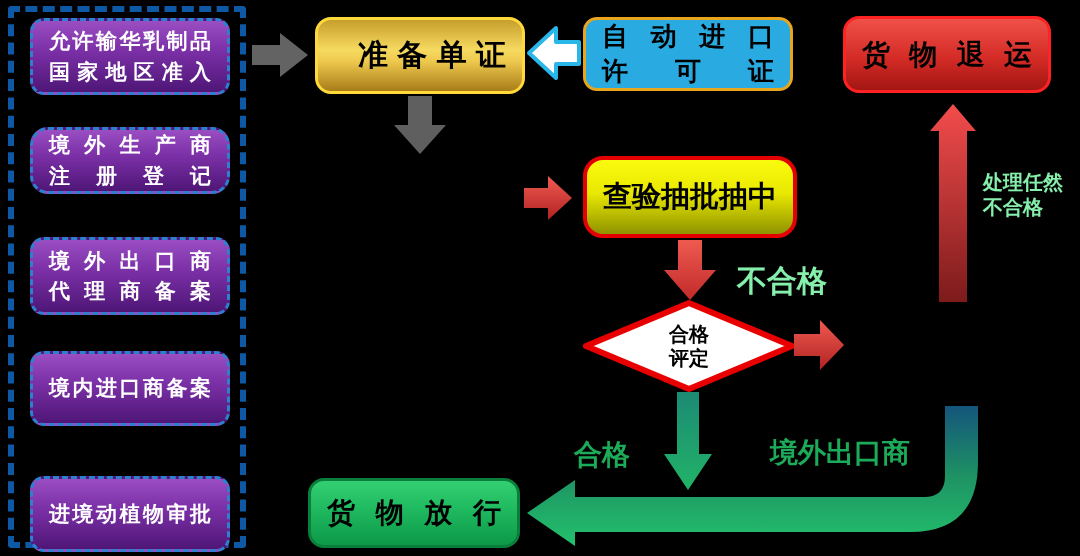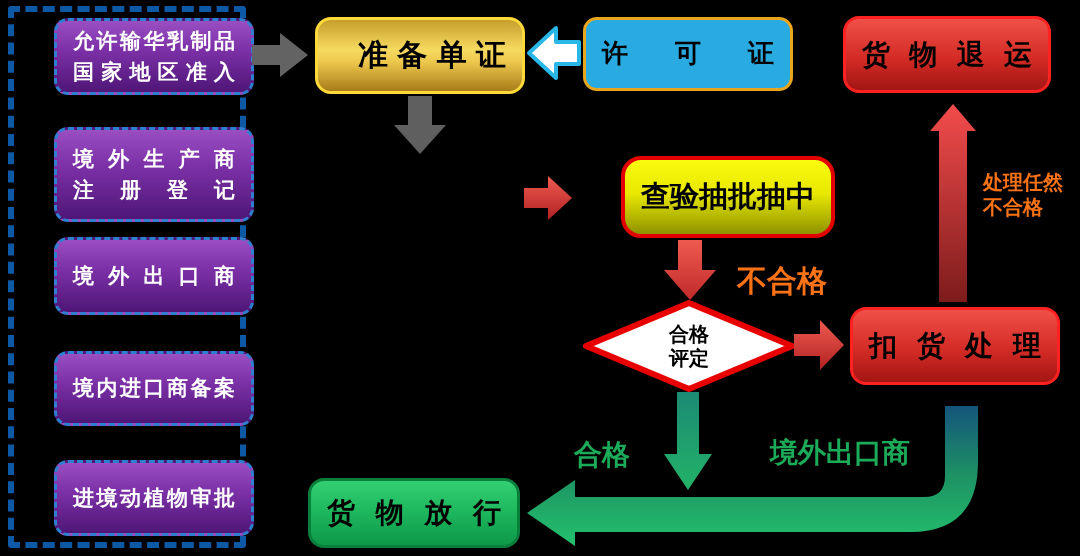--- a/index.html
+++ b/index.html
@@ -12,21 +12,20 @@
     position:absolute;left:8px;top:6px;width:226px;height:530px;
     border:6px dashed #0e59a6;border-radius:4px;
   }
   .pbox{
     position:absolute;left:30px;width:200px;
     border:3px dashed #2e7fd0;border-radius:14px;
     background:linear-gradient(#9a4ec2,#7d31a8 40%,#4e1677);
     color:#fff;font-size:21px;line-height:1.45;
     display:flex;flex-direction:column;justify-content:center;
     box-sizing:border-box;
-    margin-left:24px;
   }
   
   .node{
     position:absolute;display:flex;flex-direction:column;justify-content:center;
     color:#000;box-sizing:border-box;
   }
   .jline{
     display:block;width:100%;box-sizing:border-box;padding:0 16px;
     text-align:justify;text-align-last:justify;text-justify:inter-character;
   }
@@ -37,91 +36,90 @@
   .cyan{
     background:#29abe2;border:3px solid #e8a51e;border-radius:14px;
     font-size:26px;line-height:1.35;
   }
   .redbox{
     background:linear-gradient(#ef5047,#d42b26 55%,#a31613);
     border:3px solid #ff2222;border-radius:16px;font-size:28px;
   }
   .yellow{
     background:linear-gradient(#fbfb10,#e8e800 45%,#8f9300);
-    border:4px solid #e20000;border-radius:20px;font-size:29px;margin-left:38px;
+    border:4px solid #e20000;border-radius:20px;font-size:29px;
   }
   .greenbox{
     background:linear-gradient(#33cf72,#1fb95f 45%,#0d9848);
     border:3px solid #0a7f3c;border-radius:16px;font-size:28px;
   }
   
   .diamond-wrap{position:absolute;left:583px;top:300px;width:212px;height:92px;}
   .diamond-text{
     position:absolute;left:583px;top:300px;width:212px;height:92px;
     display:flex;flex-direction:column;justify-content:center;align-items:center;
     color:#000;font-size:20px;line-height:1.2;text-align:center;
   }
   
   .lbl{position:absolute;font-weight:bold;}
-  .lbl-red{color:#f97316;}
+  .lbl-red{color:#86efac;}
   .lbl-green{color:#1cab58;}
   .arrow{position:absolute;}
 </style>
 </head>
 <body>
 
 <div id="stage">
 
   <div class="sidebar"></div>
 
   <div class="pbox" style="top:18px;height:77px;">
     <span class="jline">允许输华乳制品</span>
     <span class="jline">国家地区准入</span>
   </div>
-  <div class="pbox" style="top:127px;height:95px;">
+  <div class="pbox" style="top:127px;height:67px;border-radius:18px;">
     <span class="jline">境外生产商</span>
     <span class="jline">注册登记</span>
   </div>
   <div class="pbox" style="top:237px;height:78px;justify-content:center;">
     <span class="jline">境外出口商</span>
+    <span class="jline">代理商备案</span>
   </div>
   <div class="pbox" style="top:351px;height:75px;">
     <span class="jline">境内进口商备案</span>
   </div>
-  <div class="pbox" style="top:460px;height:76px;">
+  <div class="pbox" style="top:476px;height:76px;">
     <span class="jline">进境动植物审批</span>
   </div>
 
   <div class="node gold" style="left:315px;top:17px;width:210px;height:77px;">
     <span class="jline">准备单证</span>
   </div>
 
   <div class="node cyan" style="left:583px;top:17px;width:210px;height:74px;">
+    <span class="jline">自动进口</span>
     <span class="jline">许可证</span>
   </div>
 
   <div class="node redbox" style="left:843px;top:16px;width:208px;height:77px;align-items:flex-end;">
     <span class="jline">货物退运</span>
   </div>
 
   <div class="node yellow" style="left:583px;top:156px;width:214px;height:82px;">
     <span class="jline">查验抽批抽中</span>
   </div>
 
   <svg class="diamond-wrap" viewBox="0 0 212 92">
     <polygon points="106,3 209,46 106,89 3,46" fill="#ffffff" stroke="#e80000" stroke-width="6" stroke-linejoin="round"></polygon>
   </svg>
   <div class="diamond-text">
     <span>合格</span>
     <span>评定</span>
   </div>
 
-  <div class="node redbox" style="left:850px;top:307px;width:210px;height:78px;">
-    <span class="jline">扣货处理</span>
-  </div>
 
   <div class="node greenbox" style="left:308px;top:478px;width:212px;height:70px;justify-content:center;">
     <span class="jline">货物放行</span>
   </div>
 
   <svg class="arrow" style="left:252px;top:31px;" width="58" height="48">
     <polygon points="0,14 28,14 28,2 56,24 28,46 28,34 0,34" fill="#636363"></polygon>
   </svg>
 
   <svg class="arrow" style="left:392px;top:96px;" width="56" height="60">

